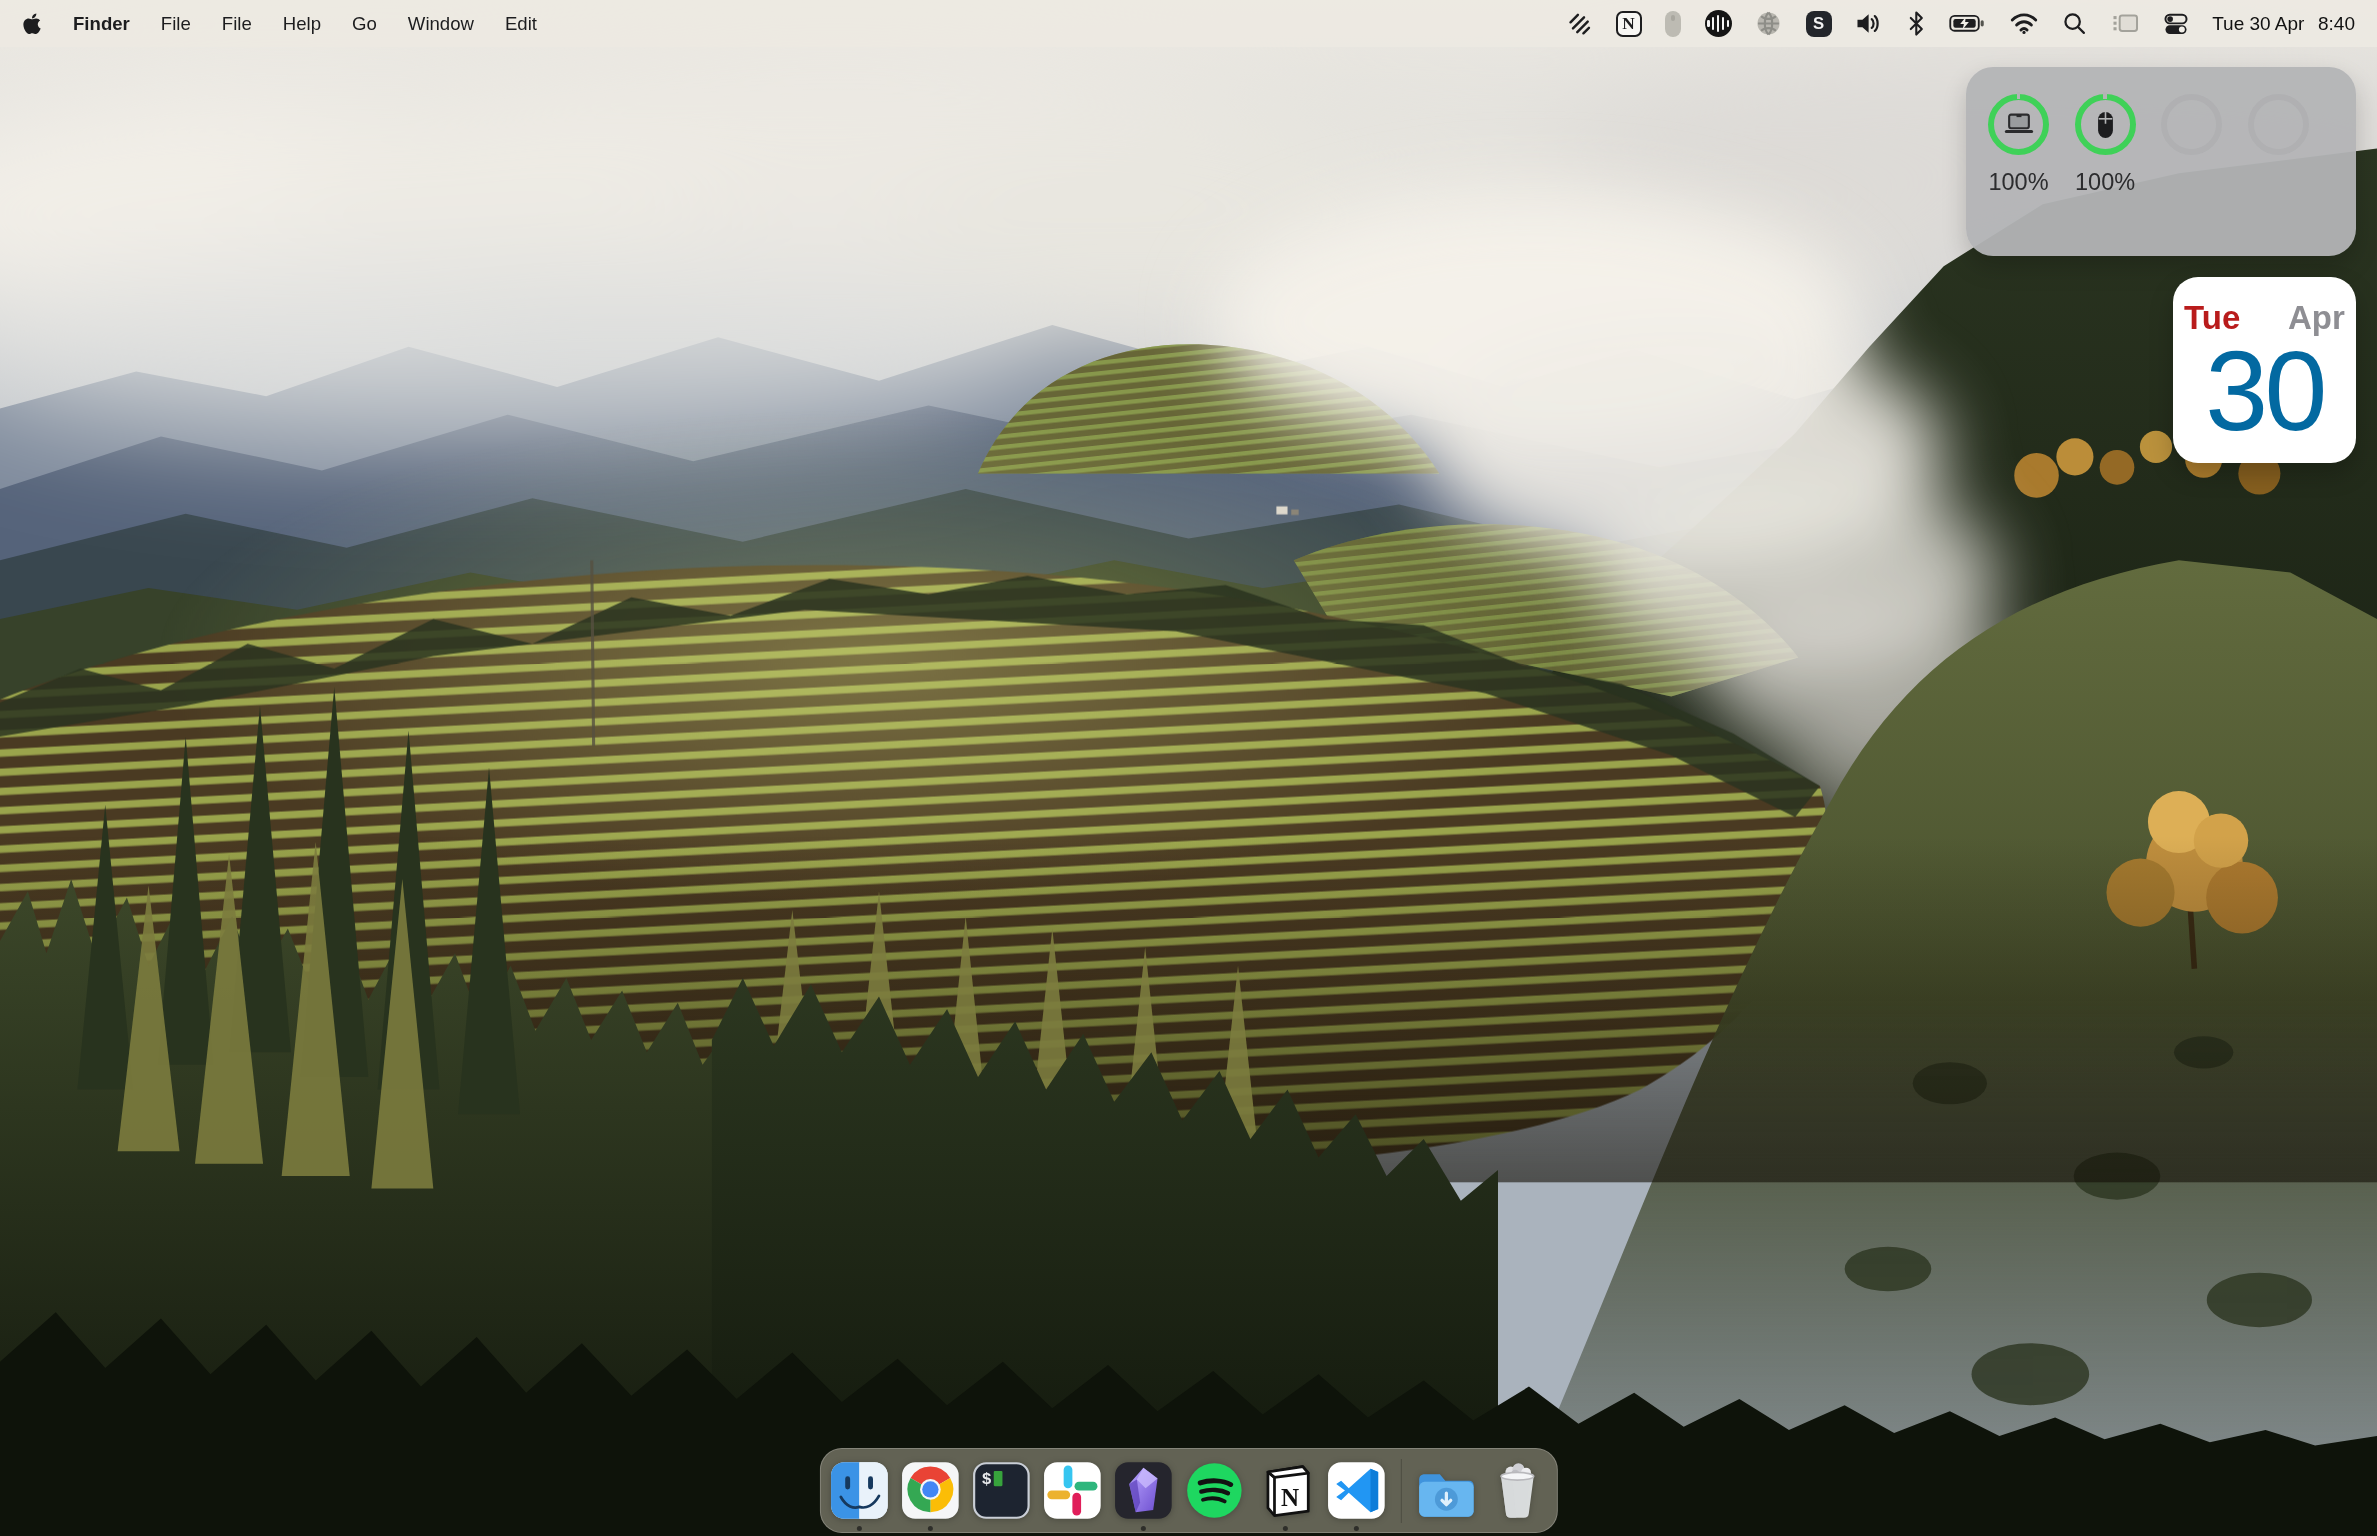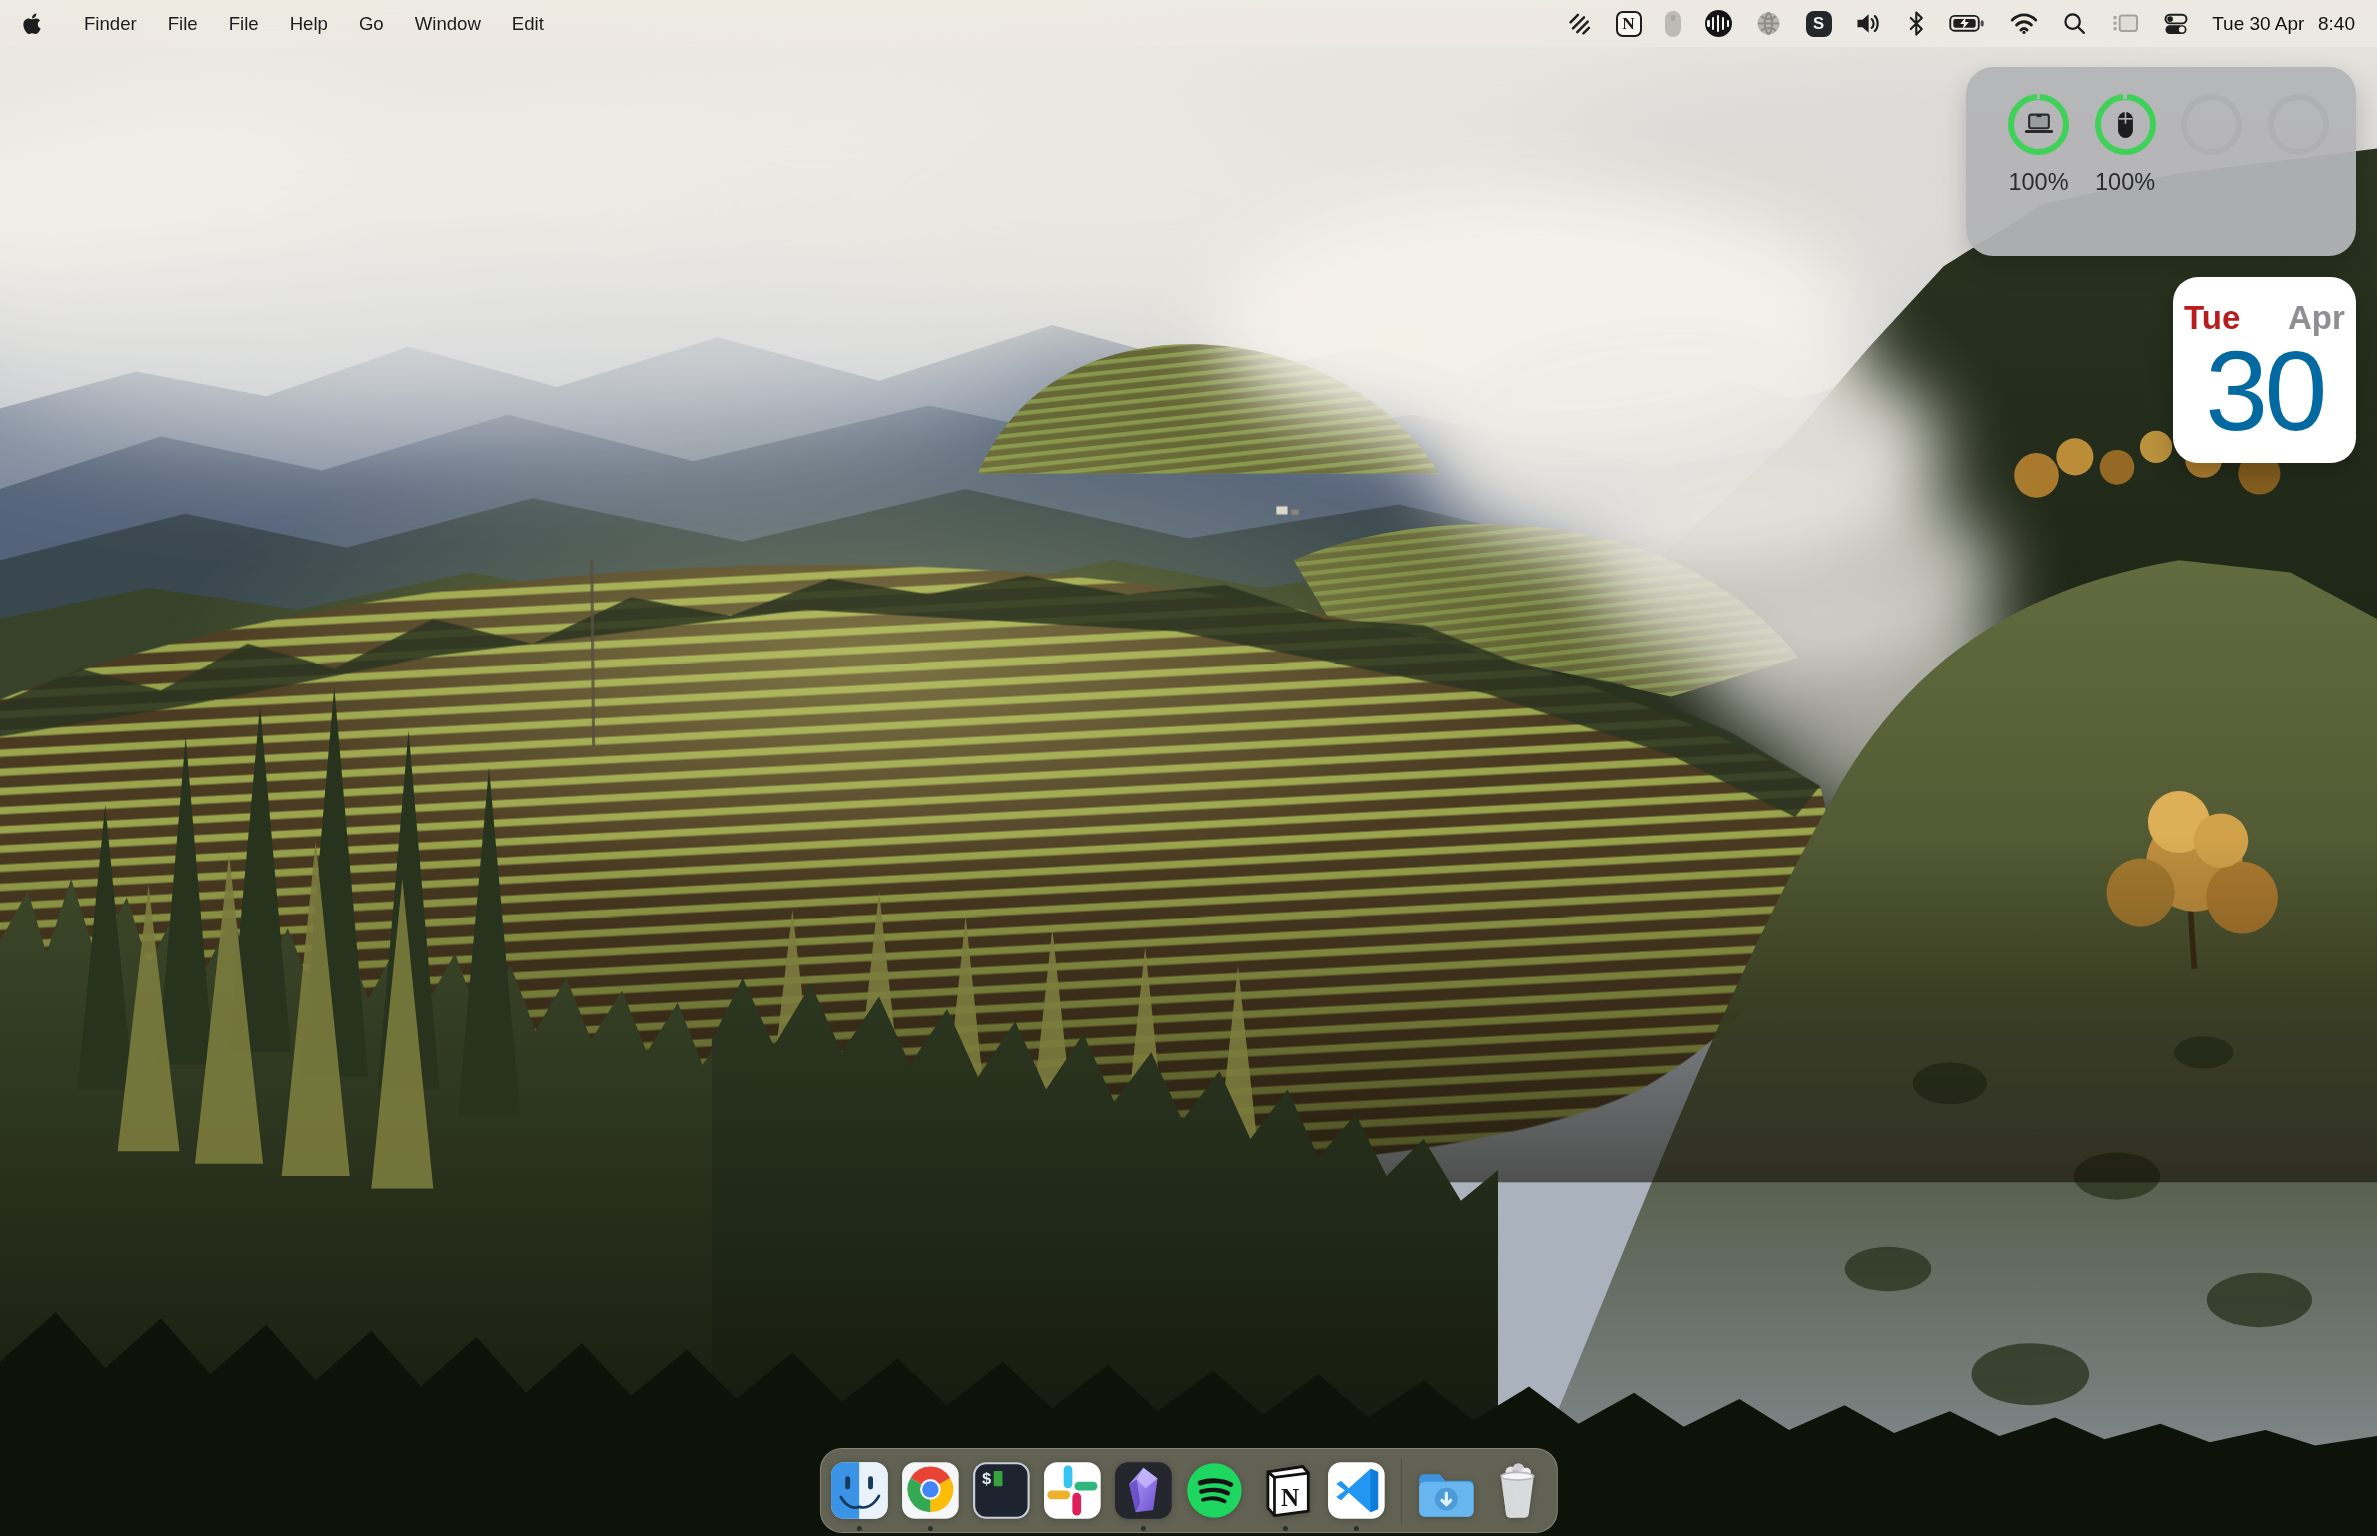--- a/index.html
+++ b/index.html
@@ -9,21 +9,21 @@
 
   
   .menubar {
     position:absolute; top:0; left:0; width:100%; height:47px;
     background:rgba(236,233,226,0.96);
     display:flex; align-items:center; justify-content:space-between;
     padding:0 22px; font-size:18.6px; color:#1d1d1f; z-index:50;
   }
   .menubar-left { display:flex; align-items:center; gap:31px; }
   .menubar-left .menu-item { cursor:default; white-space:nowrap; }
-  .menu-item.app-name { font-weight:normal;margin-left:11px; }
+  .menu-item.app-name { font-weight:bold; }
   .apple-logo svg { display:block; height:23.5px; width:20px; }
   .menubar-right { display:flex; align-items:center; gap:23.5px; }
   .statusicon { display:flex; align-items:center; justify-content:center; height:30px; }
   .statusicon svg { display:block; }
   .glyph-badge {
     display:flex; align-items:center; justify-content:center;
     width:26px; height:26px; border-radius:6.8px; font-weight:bold;
   }
   .notion-badge { border:2.2px solid #1d1d1f; color:#1d1d1f; font-family:"Liberation Serif", serif; font-size:17.3px; background:rgba(255,255,255,0.6); }
   .shottr-badge { background:#23262b; color:#f2f2f2; font-size:16.7px; border-radius:8px; }
@@ -31,21 +31,21 @@
   .mouse-faded::after { content:""; position:absolute; top:4.3px; left:50%; margin-left:-1.9px; width:3.7px; height:6.2px; border-radius:1.9px; background:#a9a79f; }
   .wave-badge { width:27px; height:27px; border-radius:50%; background:#151515; display:flex; align-items:center; justify-content:center; gap:2.2px; }
   .wave-badge i { display:block; width:2.8px; border-radius:1.2px; background:#f4f4f4; }
   .clock { display:flex; gap:13.6px; font-size:19px; color:#111; white-space:nowrap;justify-content:center; }
 
   
   .battery-widget {
     position:absolute; left:1966px; top:67px; width:390px; height:189px;
     background:rgba(179,180,182,0.95); border-radius:27px;
     box-shadow:0 11px 25px rgba(0,0,0,0.18);
-    padding:27px 0 0 36px; z-index:40;
+    padding:27px 0 0 16px; z-index:40;
   }
   .rings-row { display:flex; gap:13.6px; }
   .ring-cell { width:73px; display:flex; flex-direction:column; align-items:center; }
   .ring { position:relative; width:61px; height:61px; border-radius:50%; border:6.8px solid #b0b0b2; display:flex; align-items:center; justify-content:center; }
   .ring.full { border-color:#3fd158; }
   .ring.full::before { content:""; position:absolute; top:-8px; left:50%; margin-left:-1.9px; width:3.7px; height:7.4px; background:rgba(179,180,182,1); }
   .ring svg { display:block; }
   .ring-label { margin-top:13.6px; font-size:23.5px; font-weight:500; color:#2c2c2e; }
 
   

